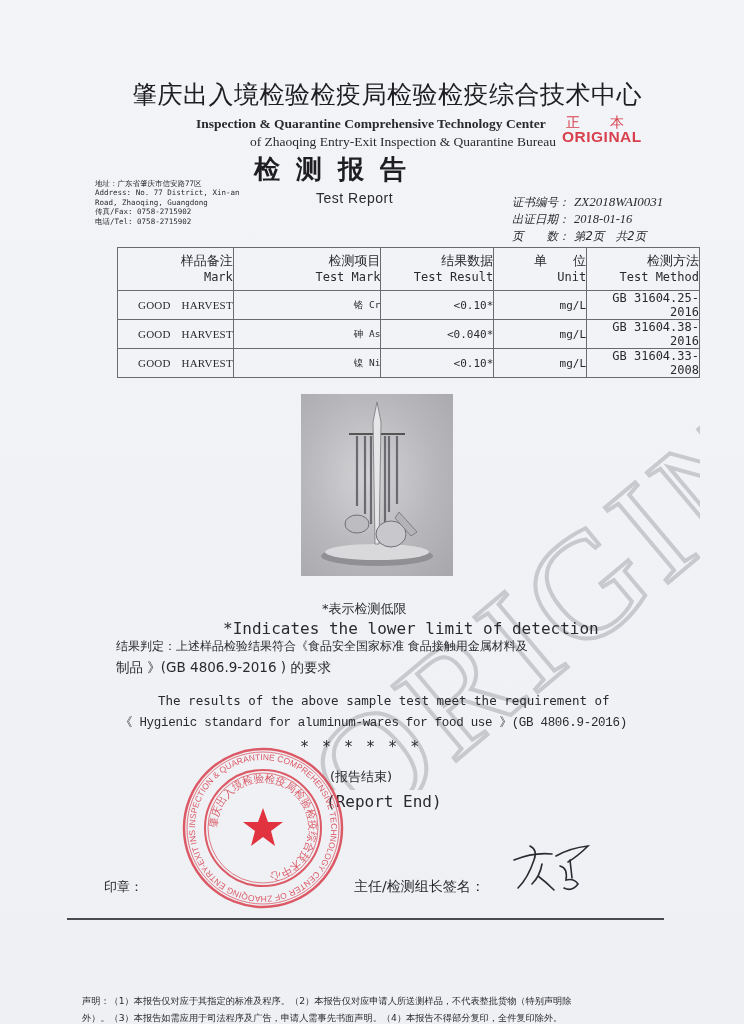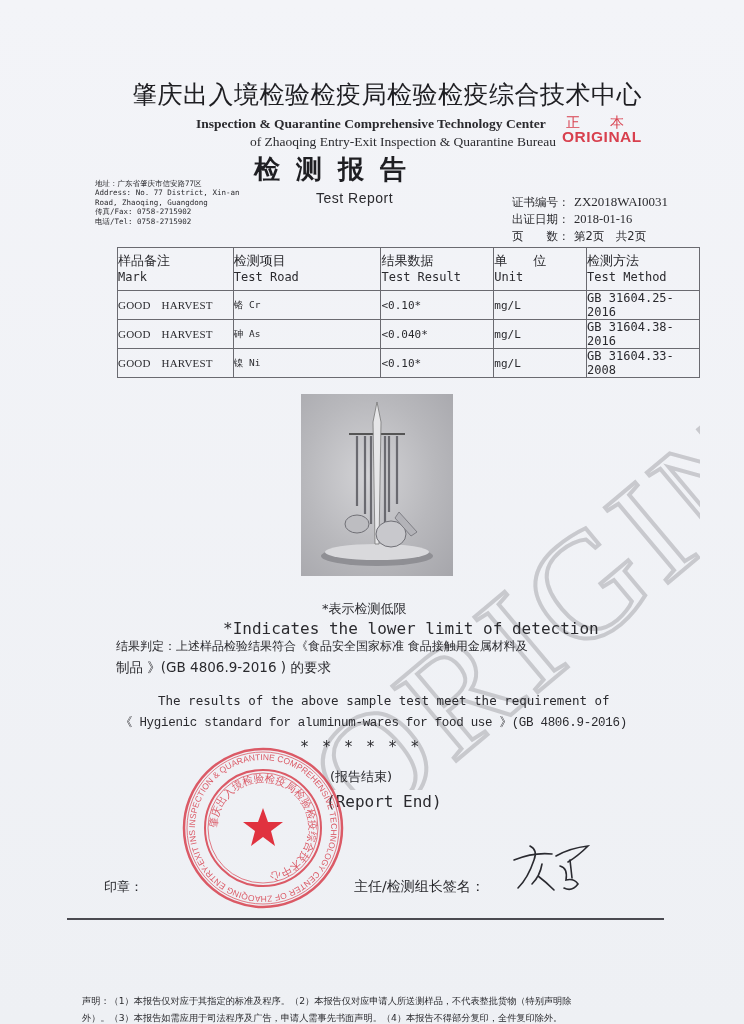--- a/index.html
+++ b/index.html
@@ -19,29 +19,29 @@
   .stamp-cn { left: 566px; top: 114px; color: #d8404e; font-family: "DejaVu Sans", sans-serif; font-size: 14px; letter-spacing: 30px; white-space: nowrap; }
   .stamp-en { left: 562px; top: 128px; color: #d8404e; font-family: "Liberation Sans", sans-serif; font-weight: bold; font-size: 15.5px; letter-spacing: 0.5px; white-space: nowrap; }
 
   .report-title { left: 254px; top: 152px; font-family: "DejaVu Sans", sans-serif; font-weight: bold; font-size: 26px; letter-spacing: 16px; color: #1e1e22; white-space: nowrap; }
   .report-sub { left: 316px; top: 190px; font-family: "Liberation Sans", sans-serif; font-size: 14px; letter-spacing: 0.5px; color: #2a2a2e; }
 
   .address { left: 95px; top: 179px; font-family: "DejaVu Sans Mono", monospace; font-size: 7.5px; line-height: 9.4px; color: #2a2a2e; }
   .address div { white-space: nowrap; }
 
   .cert { left: 512px; top: 193px; font-family: "Liberation Serif", serif; font-size: 12.5px; line-height: 17px; color: #2a2a2e; }
-  .cert .row { white-space: nowrap; }
+  .cert .row { white-space: nowrap; font-style: italic; }
   .cert .k { font-family: "DejaVu Sans", sans-serif; font-size: 11.5px; display: inline-block; width: 62px; }
   .cert .v-big { font-size: 13px; }
 
   table.results {
     position: absolute; left: 117px; top: 247px; width: 583px;
     border-collapse: collapse; font-family: "DejaVu Sans Mono", monospace; color: #2a2a2e;
   }
-  table.results td, table.results th { border: 1px solid #6a6a70; text-align: left; padding: 0; font-weight: normal; }
+  table.results td, table.results th { border: 1px solid #6a6a70; text-align: right; padding: 0; font-weight: normal; }
   table.results th { height: 42px; font-size: 12px; line-height: 16px; }
   table.results th .cn { font-family: "DejaVu Sans", sans-serif; font-size: 13px; }
   table.results td { height: 26px; font-size: 11px; }
   table.results td.mark { font-family: "Liberation Serif", serif; font-size: 11px; letter-spacing: 0.2px; word-spacing: 8px; }
   table.results td.item { font-size: 9.5px; }
   table.results td.meth { font-size: 12px; }
 
   .photo {
     left: 301px; top: 394px; width: 152px; height: 182px;
     background: radial-gradient(ellipse at 45% 45%, #d3d3d6 0%, #b8b8bc 55%, #a6a6ab 100%);
@@ -106,21 +106,21 @@
         <col style="width:113px">
     </colgroup>
     <tbody>
         <tr>
       <th>
             <div class="cn">样品备注</div>
             <div>Mark</div>
           </th>
       <th>
             <div class="cn">检测项目</div>
-            <div>Test Road</div>
+            <div>Test Mark</div>
           </th>
       <th>
             <div class="cn">结果数据</div>
             <div>Test Result</div>
           </th>
       <th>
             <div class="cn">单　　位</div>
             <div>Unit</div>
           </th>
       <th>

